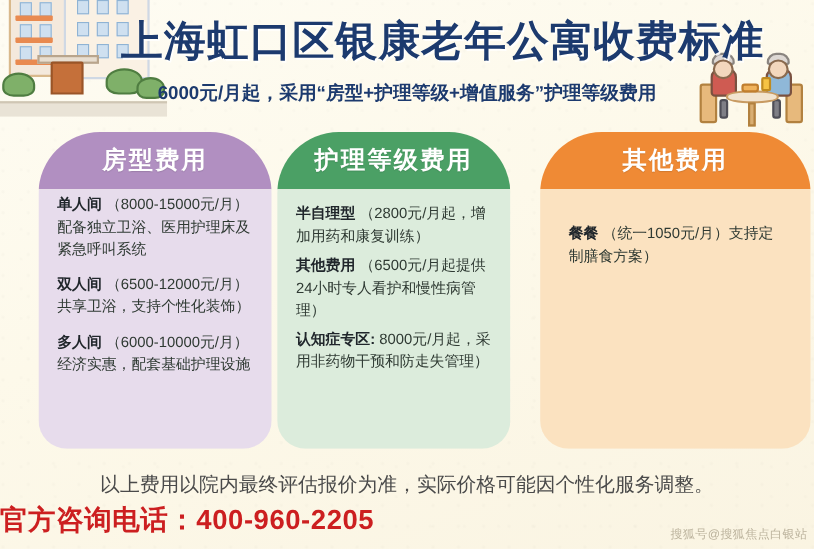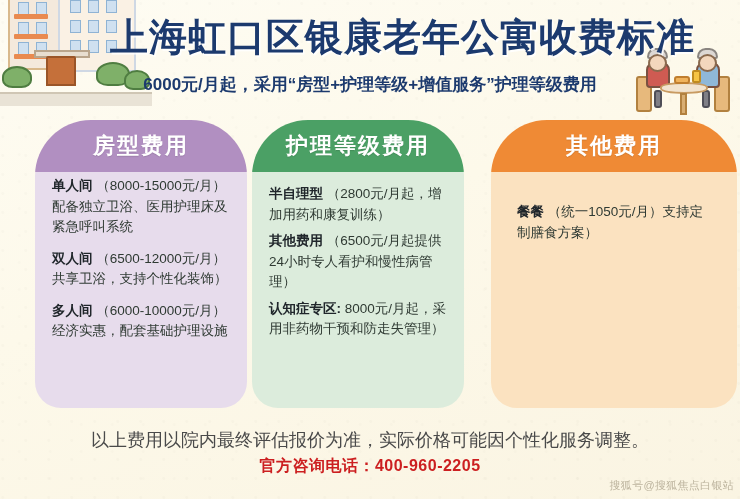--- a/index.html
+++ b/index.html
@@ -137,22 +137,22 @@
   #card3{ left:491px; width:246px; }
   #card3 .card-head{ background:#ef8a35; }
   #card3 .card-body{ background:#fbe2c0; padding:30px 26px; }
 
   
   .footer-note{
     position:absolute; left:0; top:428px; width:740px; text-align:center;
     font-size:18px; color:#4a4a4a;
   }
   .footer-phone{
-    position:absolute; left:0; top:456px; width:740px; text-align:center;
-    font-size:16px; font-weight:bold; color:#cc1f20; letter-spacing:.5px;
+    position:absolute; left:0; top:456px; width:740px; text-align:left;
+    font-size:25px; font-weight:bold; color:#cc1f20; letter-spacing:.5px;
   }
   .watermark{
     position:absolute; right:6px; bottom:6px;
     font-size:11px; color:#b9b09a; opacity:.95;
     letter-spacing:.3px;
     text-align:center;
   }
 </style>
 </head>
 <body>

